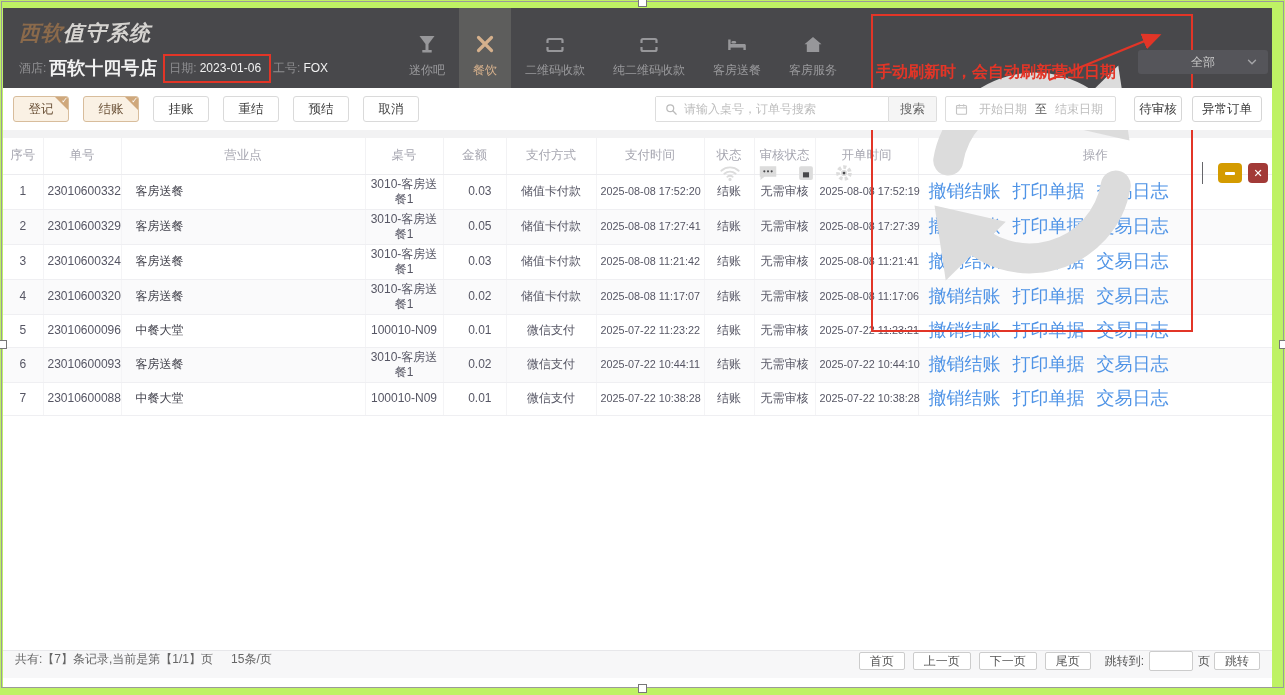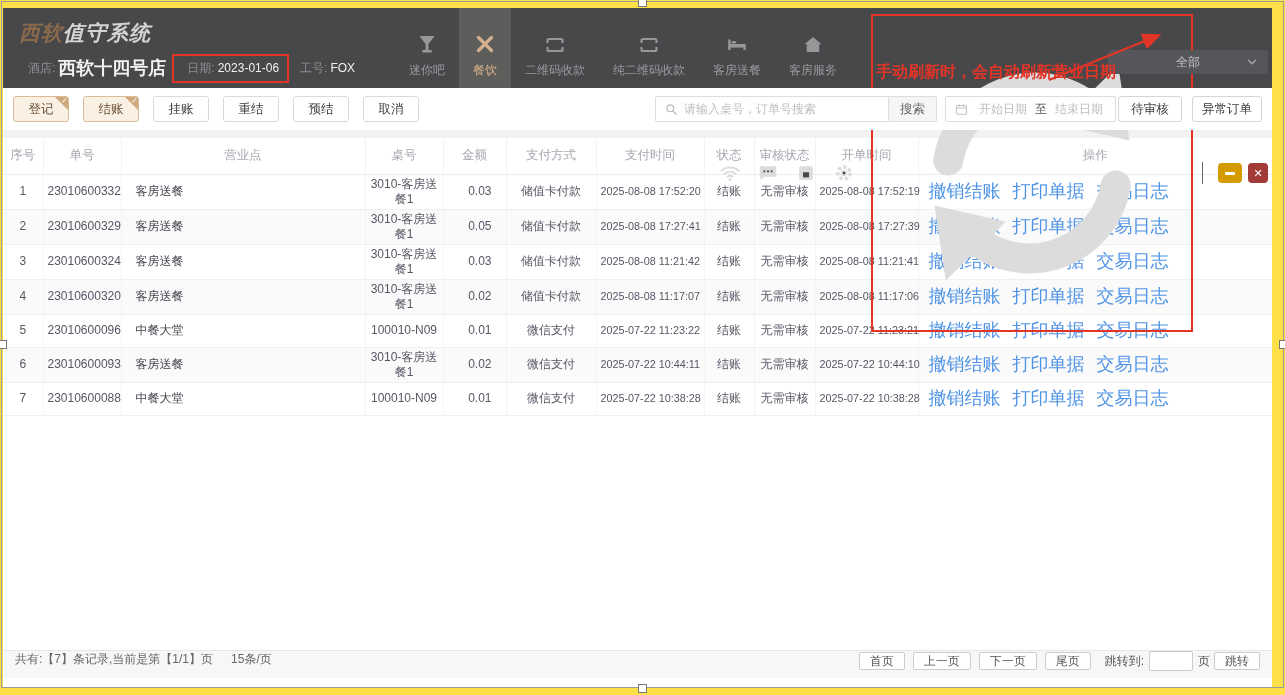--- a/index.html
+++ b/index.html
@@ -1,39 +1,39 @@
 <!DOCTYPE html>
 <html><head>
 <meta charset="utf-8">
 <style>
   * { margin:0; padding:0; box-sizing:border-box; }
   html,body { width:1285px; height:695px; background:#fff; overflow:hidden;
               font-family:"Liberation Sans","DejaVu Sans",sans-serif; }
-  .stage { position:relative; width:1285px; height:695px; background:#fde047; }
+  .stage { position:relative; width:1285px; height:695px; background:#bef264; }
 
   
   .sel-rect { position:absolute; left:1px; top:1px; width:1283px; height:687px;
               border:1px solid #9a9a9a; pointer-events:none; }
   .handle { position:absolute; width:9px; height:9px; background:#fff; border:1px solid #777; z-index:60; }
   .h-top    { left:638px; top:-2px; }
   .h-bottom { left:638px; top:684px; }
   .h-left   { left:-2px;  top:340px; }
   .h-right  { left:1279px;top:340px; }
 
   
   .window { position:absolute; left:3px; top:8px; width:1269px; height:679px; background:#fff; }
 
   
   .app-header { position:relative; width:100%; height:80px; background:#48484b; }
   .logo { position:absolute; left:16px; top:11px; font-size:21px; font-weight:bold;
           letter-spacing:1px; white-space:nowrap; font-style:italic; }
   .logo .brand { color:#8b6a4b; }
   .logo .brand-rest { color:#d6d4d1; }
   .subline { position:absolute; left:16px; top:48px; font-size:12px; display:flex; align-items:center; white-space:nowrap; }
-  .subline .lbl { color:#8f8f92; margin-right:3px;margin-left:9px; }
+  .subline .lbl { color:#8f8f92; margin-right:3px; }
   .subline .val { color:#f2f2f2; margin-right:10px; }
   .subline .val.strong { font-weight:bold; font-size:18px; }
   .date-wrap { position:relative; display:inline-flex; align-items:center; padding:0 2px; }
   .red-box-date { position:absolute; left:-4px; top:-6px; right:2px; bottom:-6px;
                   border:2px solid #e23527; pointer-events:none; }
 
   .nav { position:absolute; left:392px; top:0; height:95px; display:flex; align-items:stretch; }
   .nav-item { display:flex; flex-direction:column; align-items:center; justify-content:center;
               padding:0 14px; cursor:pointer; color:#97979a; }
   .nav-item .nicon { width:24px; height:24px; margin-bottom:5px; }
@@ -47,21 +47,21 @@
   .red-box-refresh { border:2px solid #e23527; padding:7px 9px; margin-right:6px; }
   .red-box-refresh .tray-icon { margin:0; }
   .vsep { width:1px; height:22px; background:#66666a; margin:0 9px 0 3px; }
   .win-btn { width:24px; height:20px; border-radius:4px; margin-left:6px; cursor:pointer;
              display:flex; align-items:center; justify-content:center; }
   .win-btn.min { background:#d49b00; }
   .win-btn.close { background:#a23a37; width:20px; }
   .minus-glyph { display:block; width:10px; height:3px; background:#fff; border-radius:1px; }
   .x-glyph { color:#fff; font-size:11px; font-weight:bold; line-height:1; }
 
-  .dropdown { position:absolute; right:4px; top:42px; width:160px; height:24px; background:#55555a;
+  .dropdown { position:absolute; right:4px; top:42px; width:130px; height:24px; background:#55555a;
               border-radius:3px; display:flex; align-items:center; justify-content:center;
               font-size:12px; color:#c9c9c9; cursor:pointer; }
   .dropdown .chev { position:absolute; right:9px; top:5px; width:14px; height:14px; color:#a5a5a8; }
 
   
   .annotation-text { position:absolute; left:876px; top:62px; font-size:16px; font-weight:bold;
                      color:#e23527; z-index:50; white-space:nowrap; }
   .annotation-arrow { position:absolute; left:1035px; top:22px; z-index:50; pointer-events:none; }
 
   
@@ -84,21 +84,21 @@
   .search-btn { width:48px; height:26px; background:#f5f5f5; border:1px solid #ddd; border-left:none;
                 border-radius:0 2px 2px 0; font-size:12.5px; color:#666; cursor:pointer;
                 display:flex; align-items:center; justify-content:center; }
   .date-group { display:flex; align-items:center; height:26px; border:1px solid #ddd; border-radius:2px;
                 margin-left:8px; padding:0 8px; }
   .date-group .cicon { width:15px; height:15px; color:#c4c4c4; margin-right:6px; }
   .date-ph { font-size:12px; color:#bdbdbd; width:56px; text-align:center; cursor:text; }
   .date-sep { font-size:12px; color:#555; margin:0 4px; }
   .flat-btn { height:26px; border:1px solid #d6d6d6; border-radius:3px; background:#fff; font-size:12.5px;
               color:#3c3c3c; cursor:pointer; display:flex; align-items:center; justify-content:center; }
-  .audit-btn { width:64px; margin-left:2px; }
+  .audit-btn { width:48px; margin-left:18px; }
   .abn-btn { width:70px; margin-left:10px; }
 
   .gray-gap { height:8px; background:#f2f2f3; }
 
   
   table.grid { width:1269px; border-collapse:collapse; table-layout:fixed; }
   .grid th { height:36px; font-weight:normal; font-size:12.5px; color:#a7a7b1; background:#fff;
              border-bottom:1px solid #ececef; border-right:1px solid #f2f2f4; }
   .grid th:last-child { border-right:none; }
   .grid td { height:33px; font-size:12px; color:#565664; text-align:center; padding:2px 4px;

